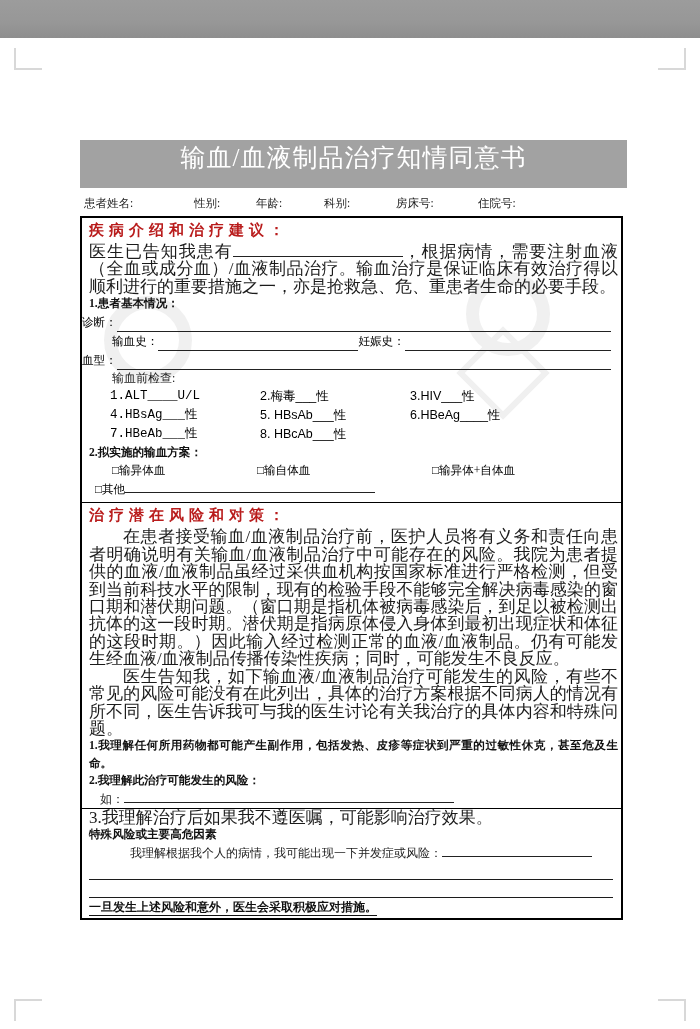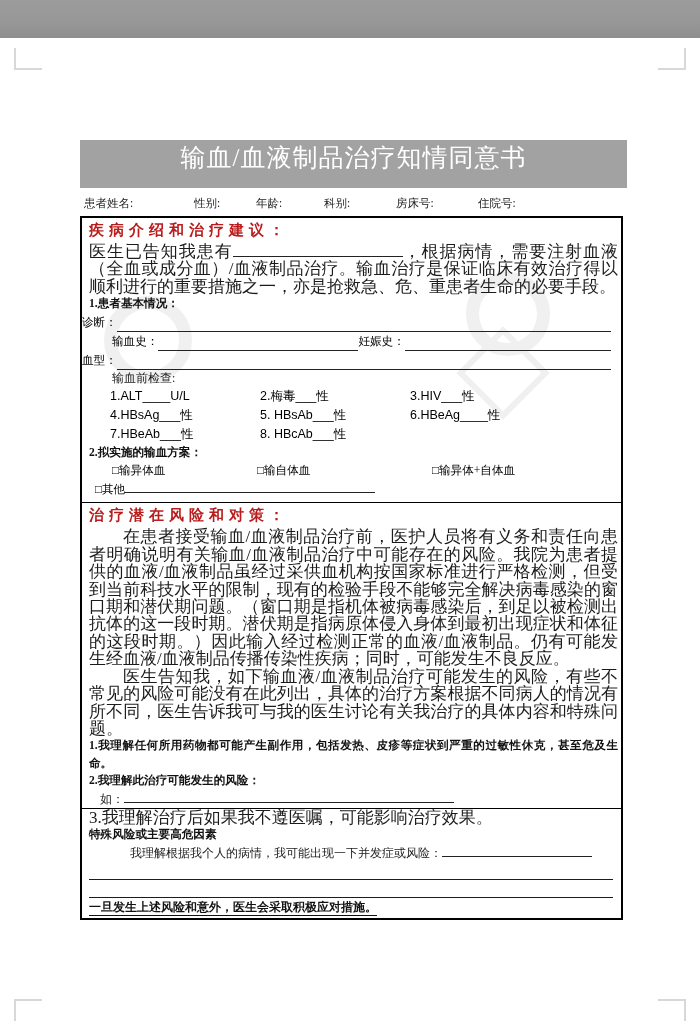--- a/index.html
+++ b/index.html
@@ -147,21 +147,21 @@
   .chk-c1 { width: 175px; }
 
   .exam-row {
     display: flex;
     font-size: 12.5px;
     line-height: 19px;
     padding-left: 28px;
     font-family: "Liberation Sans", sans-serif;
   }
   .exam-row .c { white-space: nowrap; }
-  .ec0 { width: 150px; }
+  .ec0 { width: 150px; font-family: Liberation Mono, monospace; }
   .ec1 { width: 150px; }
 
   .blank-line {
     border-bottom: 1.3px solid #1c1c1c;
     height: 17px;
     margin: 0 8px 0 7px;
   }
   .final-line {
     font-size: 12px;
     font-weight: bold;

